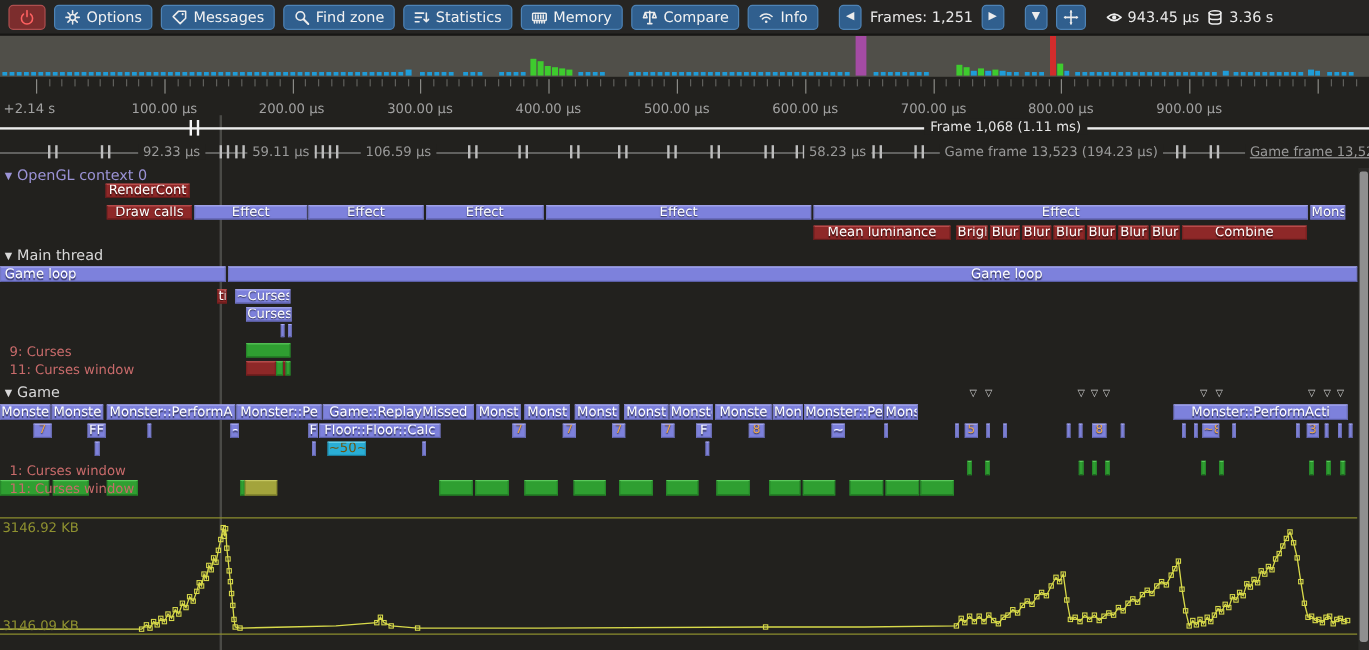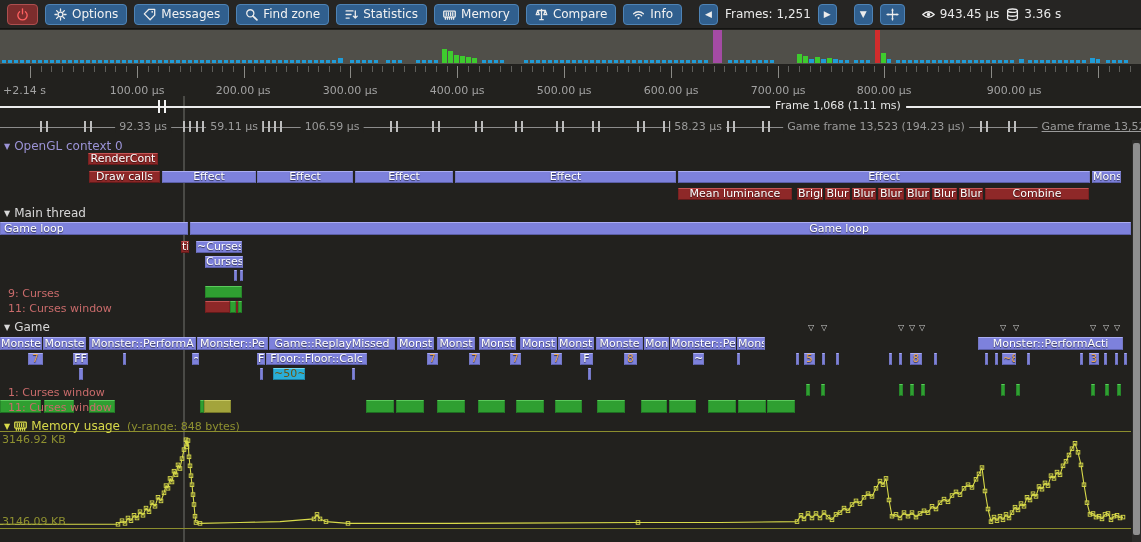--- a/index.html
+++ b/index.html
@@ -439,21 +439,21 @@
     <div style="position: absolute; left: 1130px; top: 66px; width: 1px; height: 6px; background: rgb(95, 95, 91);"></div>
     <div class="r1-label" style="left: 3px; top: 84px;">+2.14 s</div>
     <div class="r1-label centered" style="left: 137px; top: 84px;">100.00 µs</div>
     <div class="r1-label centered" style="left: 243px; top: 84px;">200.00 µs</div>
     <div class="r1-label centered" style="left: 350px; top: 84px;">300.00 µs</div>
     <div class="r1-label centered" style="left: 457px; top: 84px;">400.00 µs</div>
     <div class="r1-label centered" style="left: 564px; top: 84px;">500.00 µs</div>
     <div class="r1-label centered" style="left: 671px; top: 84px;">600.00 µs</div>
     <div class="r1-label centered" style="left: 778px; top: 84px;">700.00 µs</div>
     <div class="r1-label centered" style="left: 884px; top: 84px;">800.00 µs</div>
-    <div class="r1-label centered" style="left: 1014px; top: 84px;">900.00 µs</div>
+    <div class="r1-label centered" style="left: 991px; top: 84px;">900.00 µs</div>
     <div style="position: absolute; left: 0px; top: 106px; width: 1141px; height: 2px; background: rgb(236, 236, 236); z-index: 2;"></div>
     <div style="position: absolute; left: 158px; top: 100px; width: 2px; height: 13px; background: rgb(244, 244, 244); z-index: 3;"></div>
     <div style="position: absolute; left: 164px; top: 100px; width: 2px; height: 13px; background: rgb(244, 244, 244); z-index: 3;"></div>
     <div class="frame-label" style="left: 838px; top: 99px;">Frame 1,068 (1.11 ms)</div>
     <div style="position: absolute; left: 0px; top: 127px; width: 1141px; height: 1px; background: rgb(140, 140, 140);"></div>
     <div style="position: absolute; left: 40px; top: 121px; width: 2px; height: 11px; background: rgb(189, 189, 189); z-index: 2;"></div>
     <div style="position: absolute; left: 46px; top: 121px; width: 2px; height: 11px; background: rgb(189, 189, 189); z-index: 2;"></div>
     <div style="position: absolute; left: 84px; top: 121px; width: 2px; height: 11px; background: rgb(189, 189, 189); z-index: 2;"></div>
     <div style="position: absolute; left: 90px; top: 121px; width: 2px; height: 11px; background: rgb(189, 189, 189); z-index: 2;"></div>
     <div style="position: absolute; left: 183px; top: 121px; width: 2px; height: 11px; background: rgb(189, 189, 189); z-index: 2;"></div>
@@ -638,24 +638,20 @@
       <rect x="1112.2" y="514.4" width="3.6" height="3.6" fill="none" stroke="#d8da4a" stroke-width="0.9"></rect>
       <rect x="1115.2" y="513.5" width="3.6" height="3.6" fill="none" stroke="#d8da4a" stroke-width="0.9"></rect>
       <rect x="1118.2" y="516.2" width="3.6" height="3.6" fill="none" stroke="#d8da4a" stroke-width="0.9"></rect>
       <rect x="1121.2" y="515.3" width="3.6" height="3.6" fill="none" stroke="#d8da4a" stroke-width="0.9"></rect>
     </svg>
     <div class="mem-label" style="left: 2px; top: 433px;">3146.92 KB</div>
     <div class="mem-label" style="left: 2px; top: 515px;">3146.09 KB</div>
     <div class="hdr hdr-purple" style="top: 139px;"><span class="arr">▼</span><span>OpenGL context 0</span></div>
     <div class="hdr hdr-light" style="top: 206px;"><span class="arr">▼</span><span>Main thread</span></div>
     <div class="hdr hdr-light" style="top: 320px;"><span class="arr">▼</span><span>Game</span></div>
-    <div class="hdr hdr-yellow" style="top: 419px;"><span class="arr">▼</span><span class="hicon"><svg xmlns="http://www.w3.org/2000/svg" width="13" height="13" viewBox="0 0 12 12" fill="none" stroke="#d8da4a" stroke-width="1.2" stroke-linecap="round" stroke-linejoin="round">
-          <rect x=".7" y="2.8" width="10.6" height="5.6" rx=".7"></rect>
-          <path d="M3 4.2v2.8M5 4.2v2.8M7 4.2v2.8M9 4.2v2.8M2.2 8.4v1.9M4.1 8.4v1.9M6 8.4v1.9M7.9 8.4v1.9M9.8 8.4v1.9"></path>
-        </svg></span><span>Memory usage</span><span class="sfx">(y-range: 848 bytes)</span></div>
     <div class="zb red" style="left: 88px; top: 153px; width: 70px; height: 12px; line-height: 10px;">RenderCont</div>
     <div class="zb red" style="left: 89px; top: 171px; width: 71px; height: 12px; line-height: 10px;">Draw calls</div>
     <div class="zb purple" style="left: 162px; top: 171px; width: 94px; height: 12px; line-height: 10px;">Effect</div>
     <div class="zb purple" style="left: 257px; top: 171px; width: 96px; height: 12px; line-height: 10px;">Effect</div>
     <div class="zb purple" style="left: 355px; top: 171px; width: 98px; height: 12px; line-height: 10px;">Effect</div>
     <div class="zb purple" style="left: 455px; top: 171px; width: 221px; height: 12px; line-height: 10px;">Effect</div>
     <div class="zb purple" style="left: 678px; top: 171px; width: 412px; height: 12px; line-height: 10px;">Effect</div>
     <div class="zb purple" style="left: 1092px; top: 171px; width: 29px; height: 12px; line-height: 10px;">Monste</div>
     <div class="zb red" style="left: 678px; top: 188px; width: 114px; height: 12px; line-height: 10px;">Mean luminance</div>
     <div class="zb red" style="left: 797px; top: 188px; width: 26px; height: 12px; line-height: 10px;">Brigh</div>

